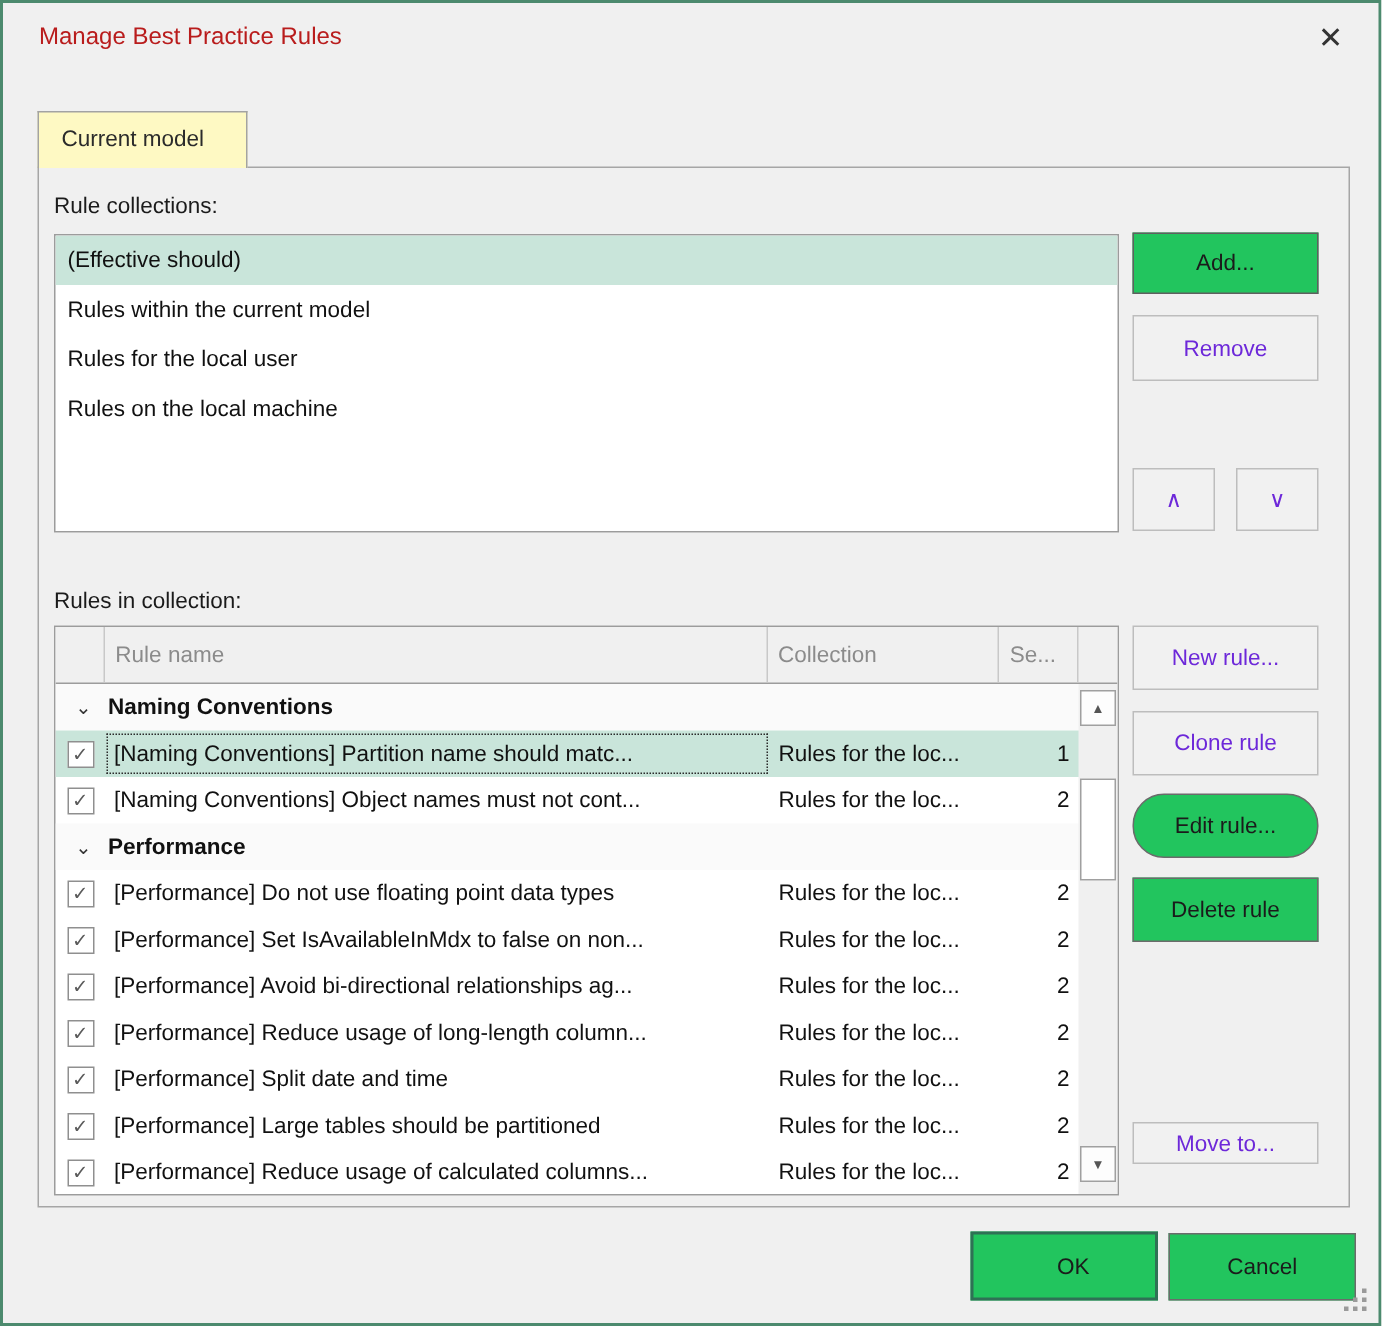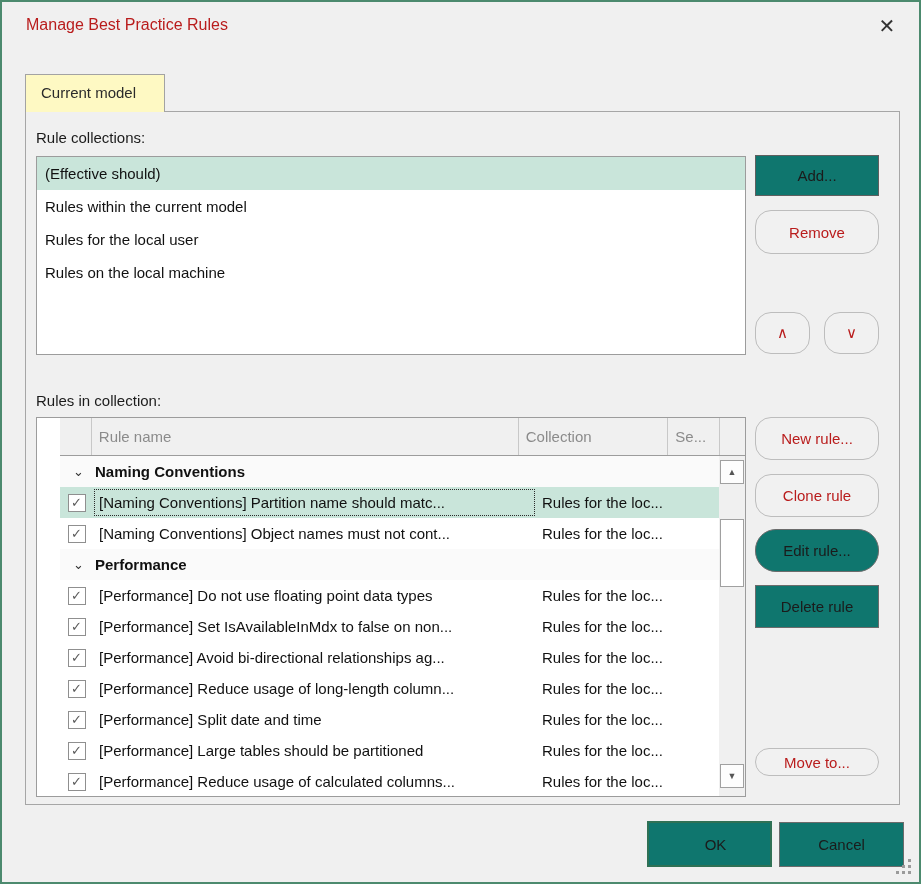--- a/index.html
+++ b/index.html
@@ -21,29 +21,29 @@
 
   .lbl{position:absolute;font-size:15px;color:#1b1b1b;z-index:3;white-space:nowrap;}
 
   
   .listbox{position:absolute;left:34px;top:154px;width:710px;height:199px;box-sizing:border-box;
            background:#fff;border:1px solid #9c9c9c;z-index:3;overflow:hidden;}
   .litem{height:33px;line-height:33px;padding-left:8px;font-size:15px;color:#111;white-space:nowrap;}
   .litem.sel{background:#c9e5da;}
 
   
-  .btn{position:absolute;box-sizing:border-box;background:#0f766e;border:1px solid #6b6b6b;
+  .btn{position:absolute;box-sizing:border-box;background:#22c55e;border:1px solid #6b6b6b;
        color:#1b1b1b;font-size:15px;font-family:inherit;z-index:3;cursor:pointer;
        display:flex;align-items:center;justify-content:center;padding:0;}
-  .btn.disabled{background:#f1f1f1;border-color:#bdbdbd;color:#b91c1c;border-radius:16px;}
+  .btn.disabled{background:#f1f1f1;border-color:#bdbdbd;color:#6d28d9;}
   .btn.ok{border:2px solid #2f7155;padding-left:12px;}
 
   
   .tbl{position:absolute;left:34px;top:415px;width:710px;height:380px;box-sizing:border-box;
-       background:#fff;border:1px solid #9c9c9c;z-index:3;overflow:hidden;padding-left:23px;}
+       background:#fff;border:1px solid #9c9c9c;z-index:3;overflow:hidden;}
   .thead{display:flex;height:38px;background:#f0f0f0;border-bottom:1px solid #9c9c9c;box-sizing:border-box;}
   .hc{box-sizing:border-box;border-right:1px solid #c8c8c8;font-size:15px;color:#8b8b8b;
       line-height:37px;padding-left:7px;white-space:nowrap;overflow:hidden;}
   .hc.c0{width:33px;padding-left:0;}
   .hc.c1{width:443px;}
   .hc.c2{width:155px;}
   .hc.c3{width:53px;}
   .hc.c4{width:26px;border-right:none;}
   .tbody{position:relative;height:341px;}
   .trow{display:flex;height:31px;align-items:center;width:684px;}

